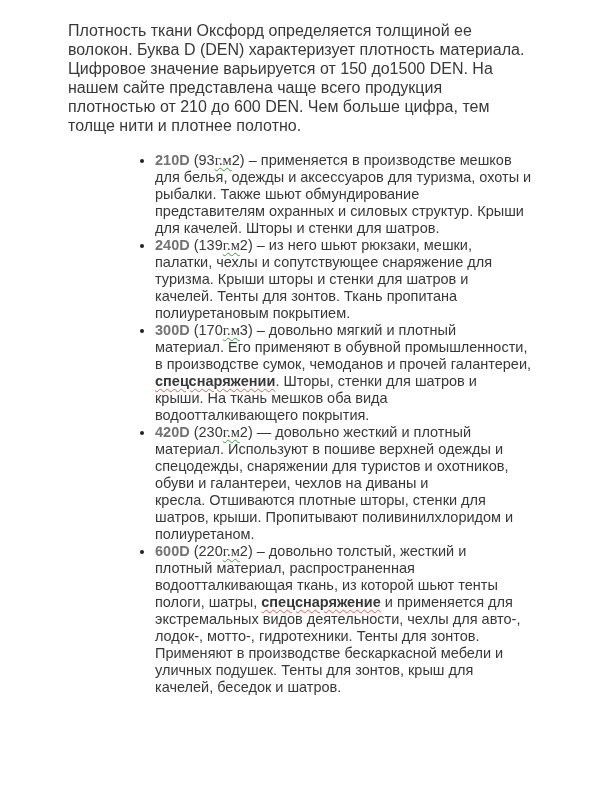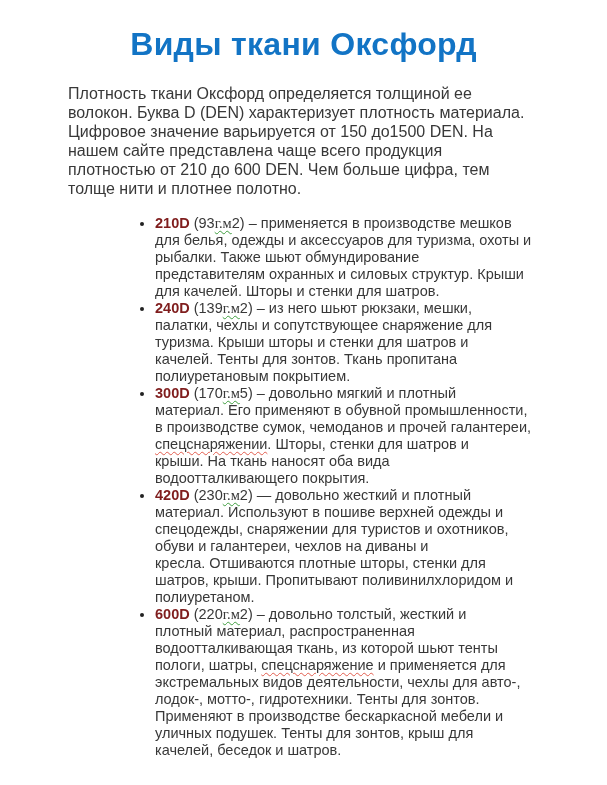--- a/index.html
+++ b/index.html
@@ -44,59 +44,59 @@
     line-height: 17px;
     white-space: pre-line;
     color: #383838;
   }
   ul.fabric-list li::marker {
     color: #222222;
     font-size: 13px;
   }
   .code {
     font-weight: bold;
-    color: #7f1d1d;
+    color: #737373;
   }
   .sq-green {
     text-decoration: underline wavy #3f9e3f 1px;
     text-underline-offset: 2px;
     font-family: Liberation Serif, serif;
   }
   .sq-red {
     text-decoration: underline wavy #e25d4e 1px;
     text-underline-offset: 2px;
+    font-weight: bold;
   }
 </style>
 </head>
 <body>
 
 <div class="page">
-  <h1 class="doc-title">Виды ткани Оксфорд</h1>
   <p class="intro">Плотность ткани Оксфорд определяется толщиной ее
 волокон. Буква D (DEN) характеризует плотность материала.
 Цифровое значение варьируется от 150 до1500 DEN. На
 нашем сайте представлена чаще всего продукция
 плотностью от 210 до 600 DEN. Чем больше цифра, тем
 толще нити и плотнее полотно.</p>
   <ul class="fabric-list">
     <li><b class="code">210D</b><span> (93</span><span class="sq-green">г.м</span><span>2) – применяется в производстве мешков
 для белья, одежды и аксессуаров для туризма, охоты и
 рыбалки. Также шьют обмундирование
 представителям охранных и силовых структур. Крыши
 для качелей. Шторы и стенки для шатров.</span><span class="sq-red"></span><span></span></li>
     <li><b class="code">240D</b><span> (139</span><span class="sq-green">г.м</span><span>2) – из него шьют рюкзаки, мешки,
 палатки, чехлы и сопутствующее снаряжение для
 туризма. Крыши шторы и стенки для шатров и
 качелей. Тенты для зонтов. Ткань пропитана
 полиуретановым покрытием.</span><span class="sq-red"></span><span></span></li>
-    <li><b class="code">300D</b><span> (170</span><span class="sq-green">г.м</span><span>5) – довольно мягкий и плотный
+    <li><b class="code">300D</b><span> (170</span><span class="sq-green">г.м</span><span>3) – довольно мягкий и плотный
 материал. Его применяют в обувной промышленности,
 в производстве сумок, чемоданов и прочей галантереи,
 </span><span class="sq-red">спецснаряжении</span><span>. Шторы, стенки для шатров и
-крыши. На ткань наносят оба вида
+крыши. На ткань мешков оба вида
 водоотталкивающего покрытия.</span></li>
     <li><b class="code">420D</b><span> (230</span><span class="sq-green">г.м</span><span>2) — довольно жесткий и плотный
 материал. Используют в пошиве верхней одежды и
 спецодежды, снаряжении для туристов и охотников,
 обуви и галантереи, чехлов на диваны и
 кресла. Отшиваются плотные шторы, стенки для
 шатров, крыши. Пропитывают поливинилхлоридом и
 полиуретаном.</span><span class="sq-red"></span><span></span></li>
     <li><b class="code">600D</b><span> (220</span><span class="sq-green">г.м</span><span>2) – довольно толстый, жесткий и
 плотный материал, распространенная

